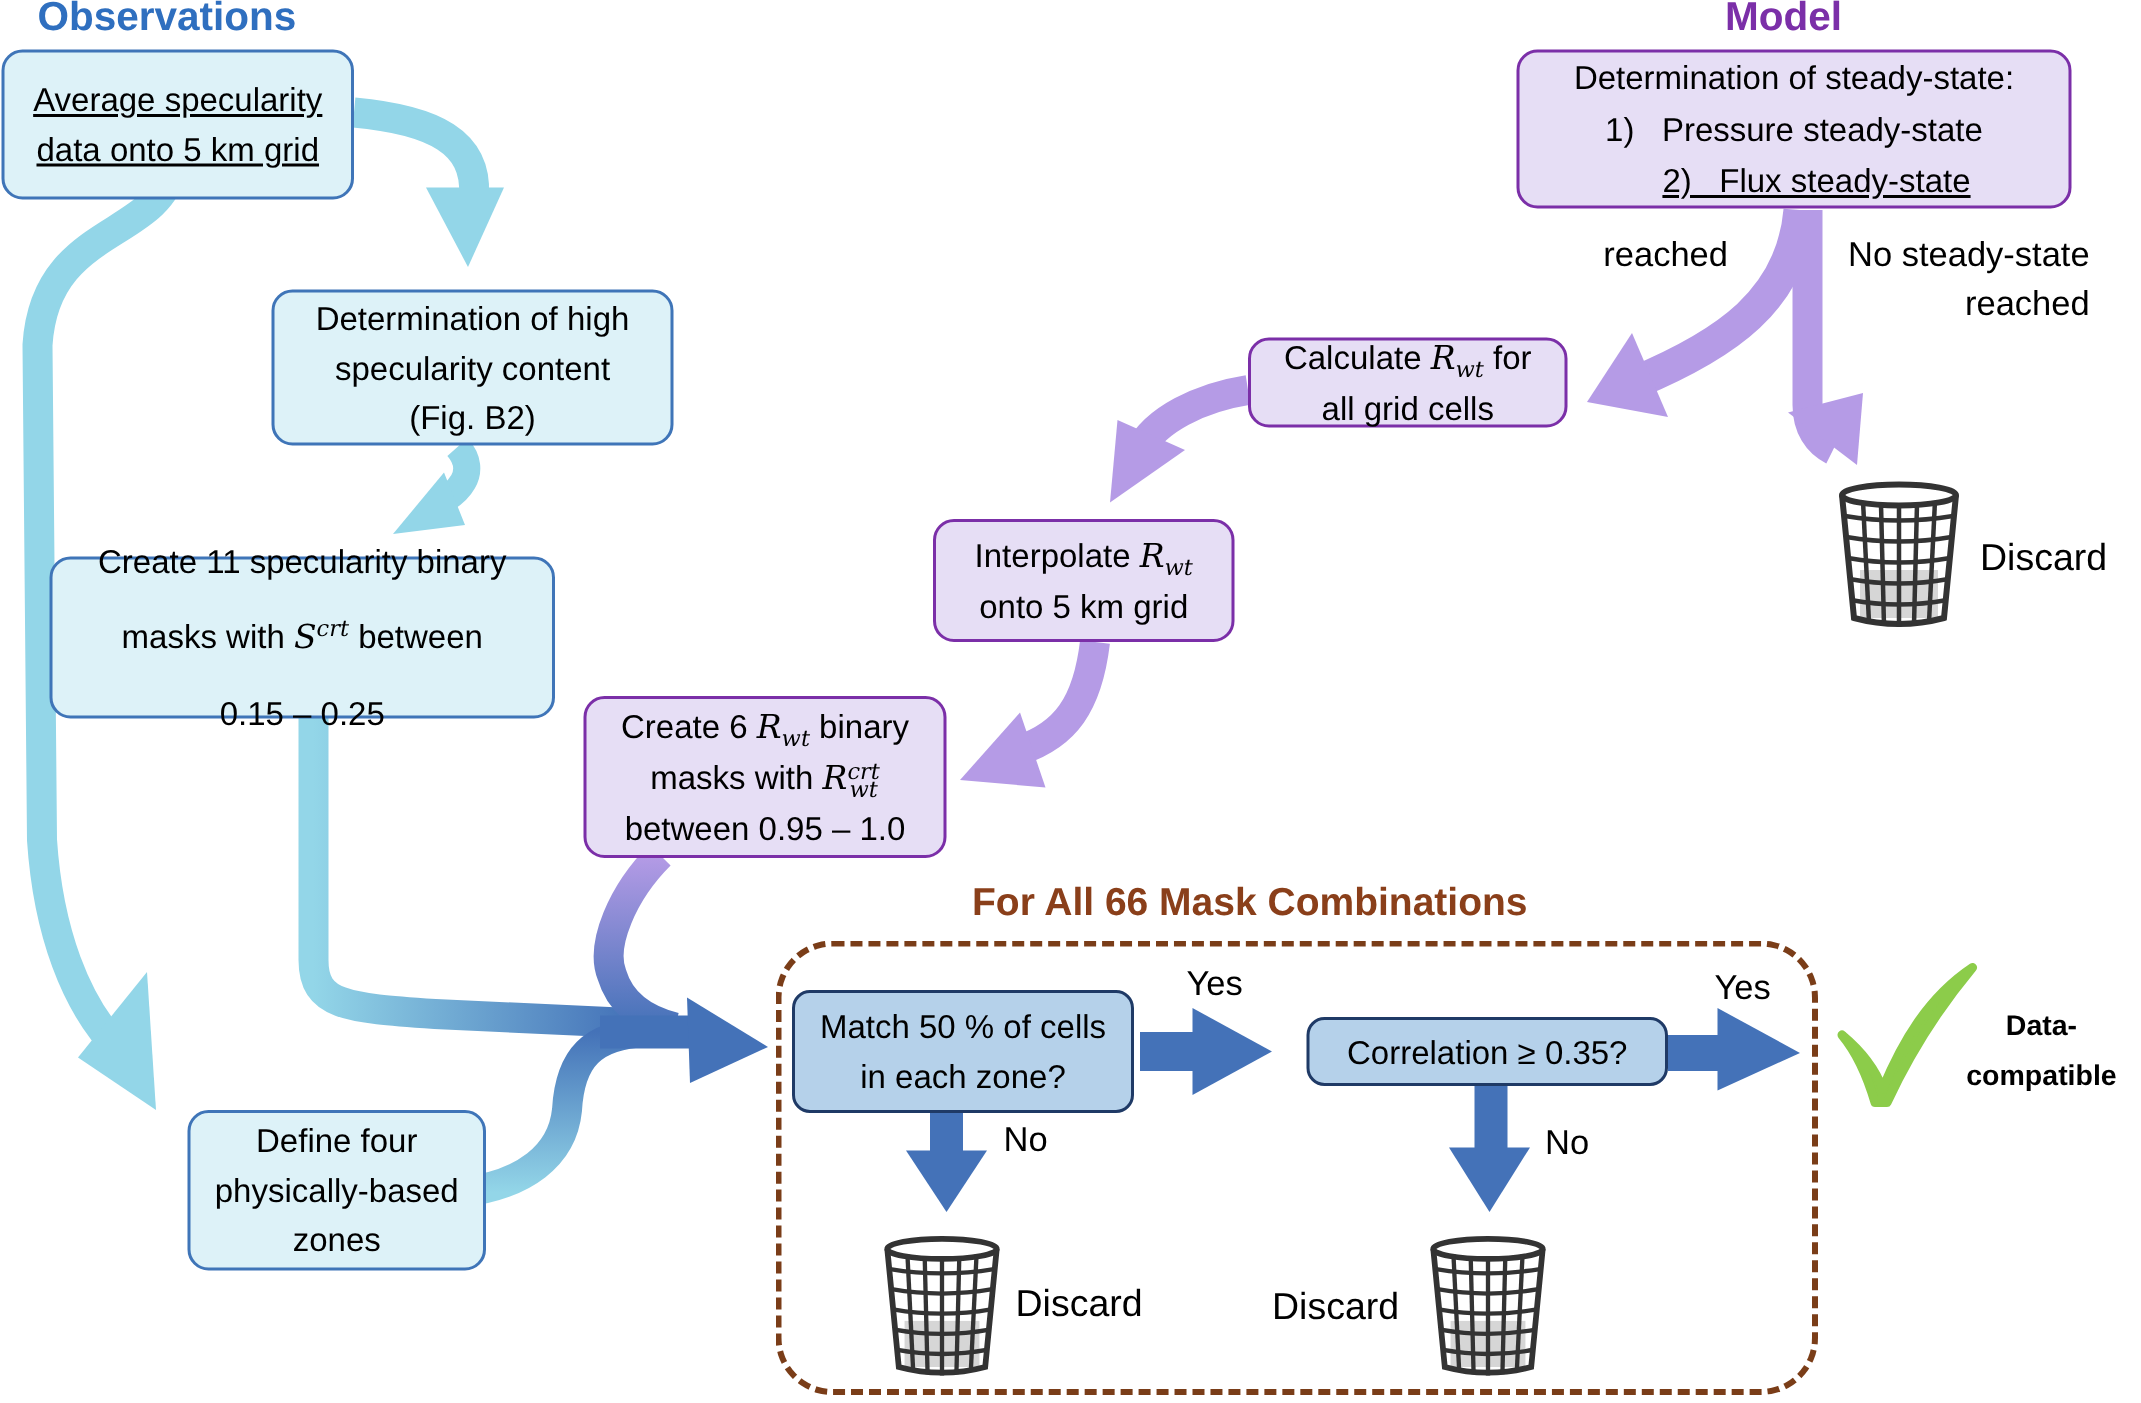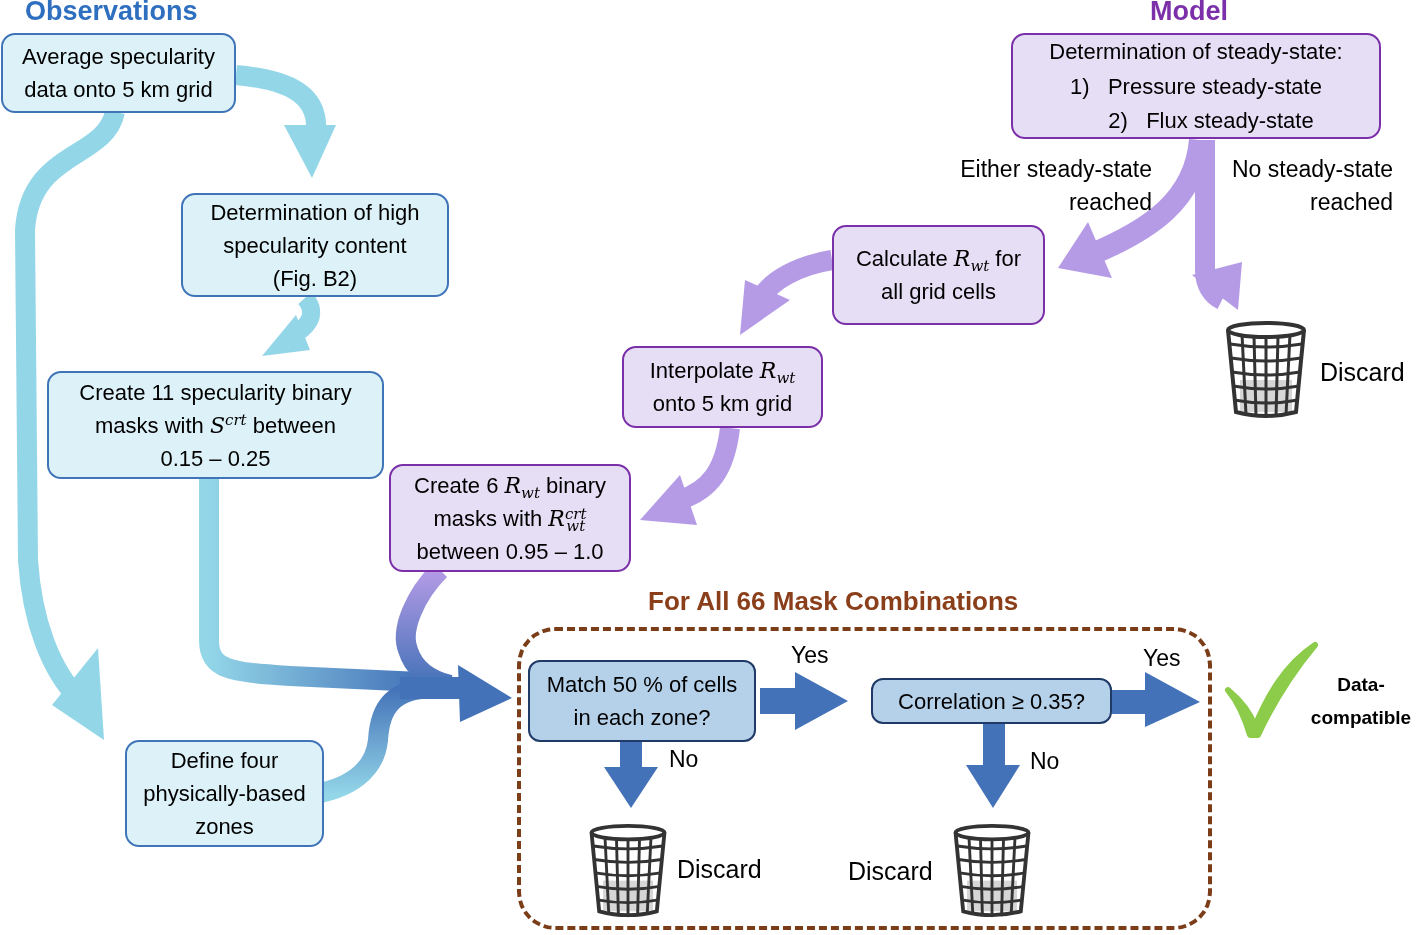--- a/index.html
+++ b/index.html
@@ -95,54 +95,53 @@
     <polygon points="966,765 1020,765 993,808" fill="#4472b8"></polygon>
   </g>
 
   <path d="M1228,690 C1240,700 1250,712 1255,726 C1268,695 1285,665 1315,645 C1290,675 1272,705 1258,735 L1250,735 C1245,718 1238,702 1228,690 Z" fill="#8ccc4a" stroke="#8ccc4a" stroke-width="6" stroke-linejoin="round"></path>
 </svg>
 
 <div class="heading" style="left:25px;top:-4px;color:#2f6fbf;">Observations</div>
 <div class="heading" style="left:1150px;top:-4px;color:#7b2fa8;">Model</div>
 <div class="heading" style="left:648px;top:586px;color:#8a3f1a;font-size:26px;text-align:center;">For All 66 Mask Combinations</div>
 
-<div class="box obs" style="left:1px;top:33px;width:235px;height:80px;">
+<div class="box obs" style="left:1px;top:33px;width:235px;height:100px;text-decoration:underline;">
   <div>Average specularity</div>
   <div>data onto 5 km grid</div>
 </div>
 <div class="box obs" style="left:181px;top:193px;width:268px;height:104px;">
   <div>Determination of high</div>
   <div>specularity content</div>
   <div>(Fig. B2)</div>
 </div>
-<div class="box obs" style="left:47px;top:371px;width:337px;height:108px;">
+<div class="box obs" style="left:33px;top:371px;width:337px;height:108px;gap:17px;">
   <div>Create 11 specularity binary</div>
   <div><span>masks with </span><span class="math">S</span><sup class="math">crt</sup><span> between</span></div>
   <div>0.15 – 0.25</div>
 </div>
 <div class="box obs" style="left:125px;top:740px;width:199px;height:107px;">
   <div>Define four</div>
   <div>physically-based</div>
   <div>zones</div>
 </div>
 
 <div class="box mod" style="left:1011px;top:33px;width:370px;height:106px;justify-content:space-between;">
   <div>Determination of steady-state:</div>
   <div>1)&nbsp;&nbsp;&nbsp;Pressure steady-state</div>
-  <div style="padding-left:30px;">2)&nbsp;&nbsp;&nbsp;Flux steady-state</div>
+  <div style="padding-left:30px;text-decoration:underline;">2)&nbsp;&nbsp;&nbsp;Flux steady-state</div>
 </div>
 <div class="lbl" style="left:940px;top:153px;text-align:right;width:212px;">
-  <div>Either steady-state</div>
   <div>reached</div>
 </div>
 <div class="lbl" style="left:1232px;top:153px;text-align:right;">
   <div>No steady-state</div>
   <div>reached</div>
 </div>
-<div class="box mod" style="left:832px;top:225px;width:213px;height:100px;">
+<div class="box mod" style="left:832px;top:225px;width:213px;height:60px;">
   <div><span>Calculate </span><span class="math">R</span><sub class="math">wt</sub><span> for</span></div>
   <div>all grid cells</div>
 </div>
 <div class="box mod" style="left:622px;top:346px;width:201px;height:82px;">
   <div><span>Interpolate </span><span class="math">R</span><sub class="math">wt</sub></div>
   <div>onto 5 km grid</div>
 </div>
 <div class="box mod" style="left:389px;top:464px;width:242px;height:108px;">
   <div><span>Create 6 </span><span class="math">R</span><sub class="math">wt</sub><span> binary</span></div>
   <div><span>masks with </span><span class="math">R</span><span style="display:inline-flex;flex-direction:column;line-height:12px;vertical-align:middle;font-size:15px;" class="math">

